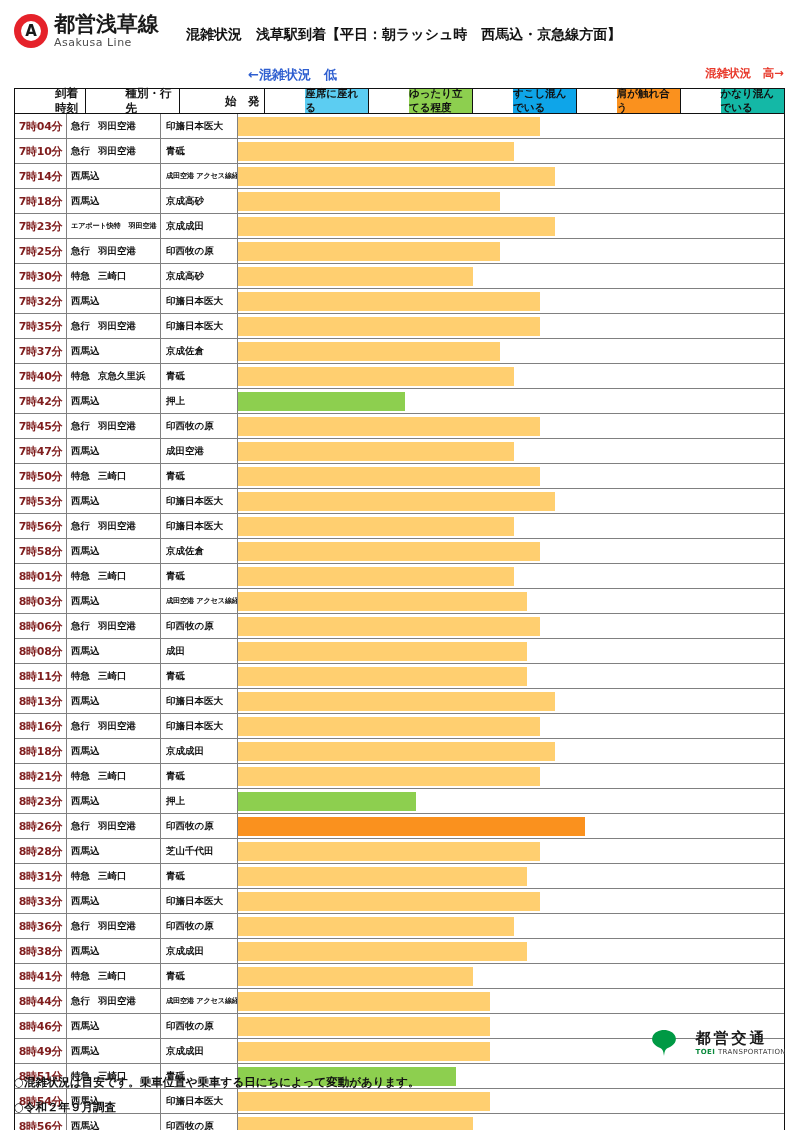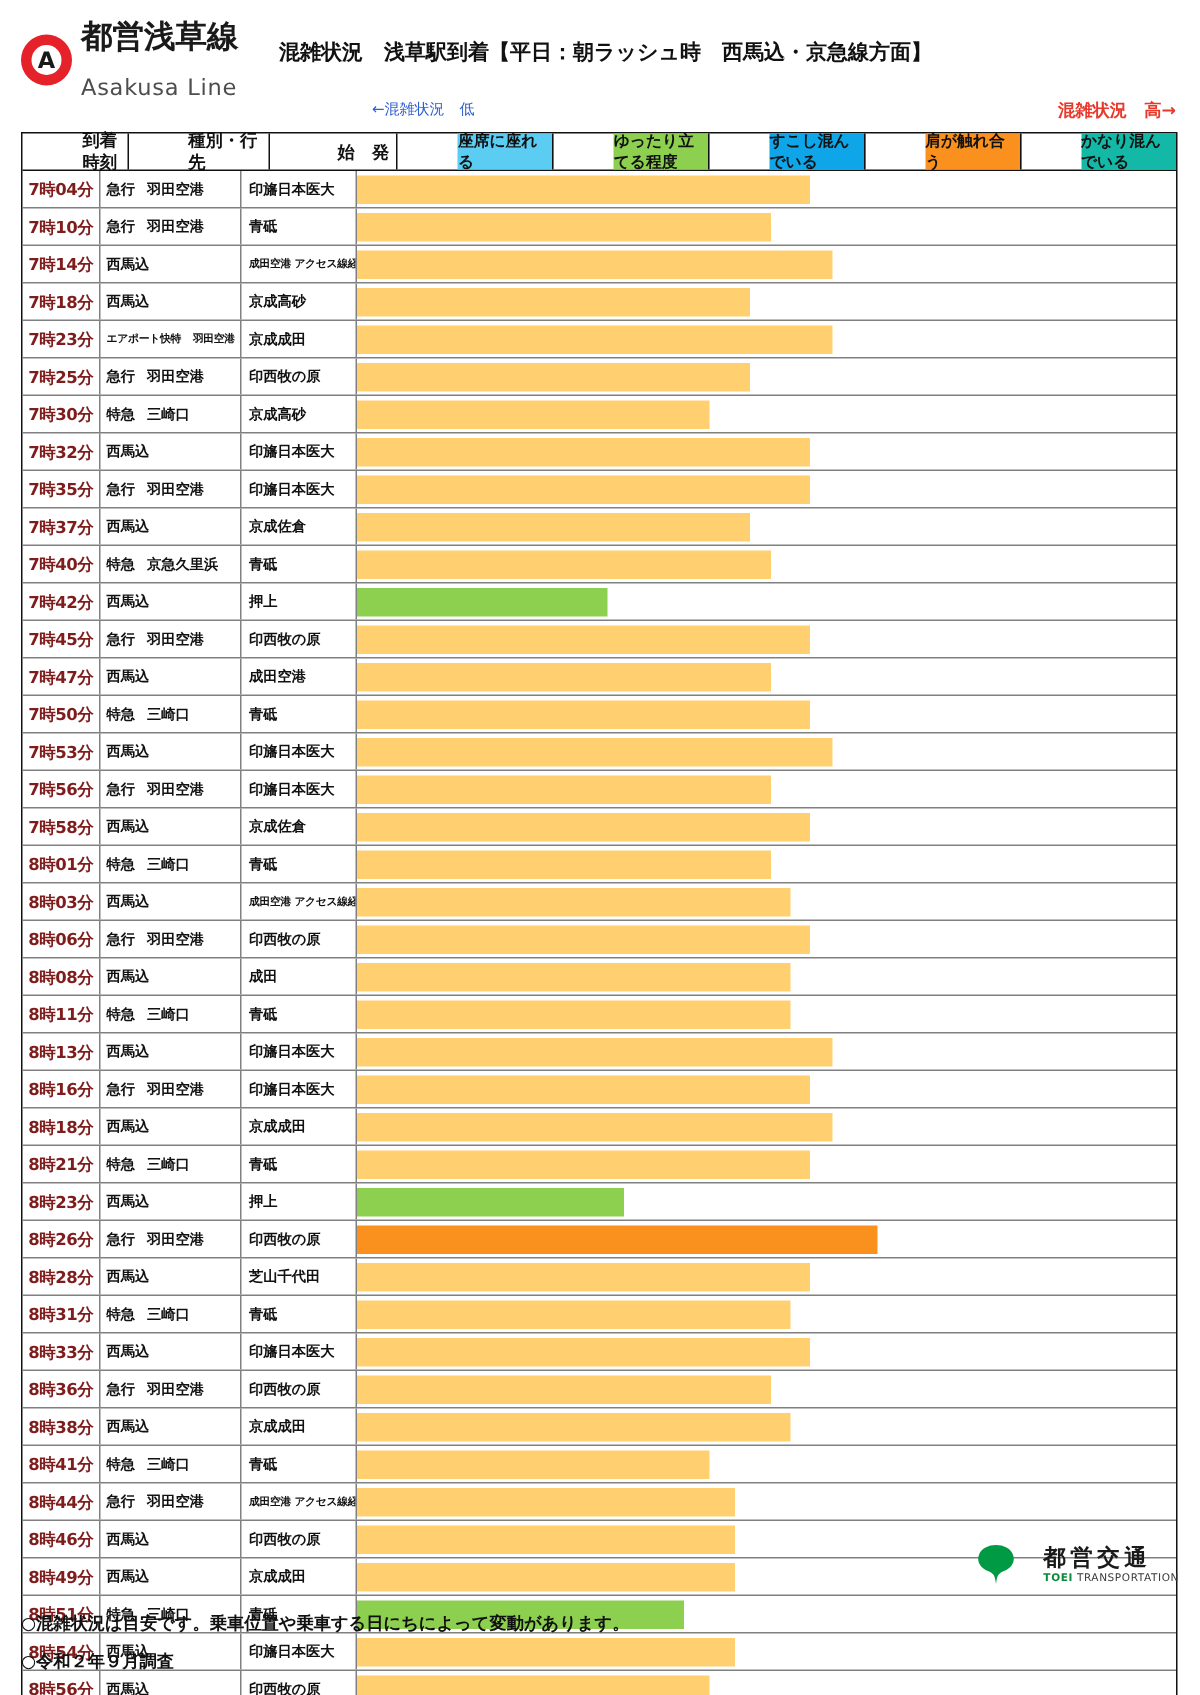--- a/index.html
+++ b/index.html
@@ -13,25 +13,25 @@
   
   .header{position:absolute;left:0;top:8px;width:800px;height:52px;}
   .logo-wrap{position:absolute;left:14px;top:5px;display:flex;align-items:center;gap:6px;}
   .logo-mark{width:34px;height:34px;border-radius:50%;background:#e5222a;
     display:flex;align-items:center;justify-content:center;position:relative;flex:0 0 auto;}
   .logo-mark .inner{width:20px;height:20px;border-radius:50%;background:#ffffff;
     display:flex;align-items:center;justify-content:center;}
   .logo-mark .inner span{font-size:15px;font-weight:bold;color:#1a1a1a;line-height:1;}
   .logo-text{display:flex;flex-direction:column;justify-content:flex-start;}
   .logo-jp{font-size:21px;font-weight:bold;color:#1a1a1a;letter-spacing:0px;line-height:1.05;}
-  .logo-en{font-size:15px;color:#4d4d4d;letter-spacing:.5px;line-height:1.2;margin-top:14px;}
+  .logo-en{font-size:11px;color:#4d4d4d;letter-spacing:.5px;line-height:1.2;margin-top:1px;}
   .main-title{position:absolute;left:186px;top:18px;font-size:14px;font-weight:bold;color:#111;white-space:nowrap;}
 
   
-  .legend-low{position:absolute;left:248px;top:66px;font-size:10px;font-weight:normal;color:#2f5fd0;white-space:nowrap;}
+  .legend-low{position:absolute;left:248px;top:66px;font-size:13px;font-weight:bold;color:#2f5fd0;white-space:nowrap;}
   .legend-high{position:absolute;right:16px;top:66px;font-size:11.5px;font-weight:bold;color:#e8392b;white-space:nowrap;}
 
   
   .table{position:absolute;left:14px;top:88px;width:771px;border:1.6px solid #111;box-sizing:border-box;background:#fff;}
   .thead{display:flex;height:25px;border-bottom:1.6px solid #111;box-sizing:border-box;}
   .th{display:flex;align-items:center;justify-content:center;font-size:11.5px;font-weight:bold;color:#111;
       box-sizing:border-box;border-right:1.4px solid #111;margin-left:40px;}
   .th:last-child{border-right:none;}
   .th.c1{width:52px;}
   .th.c2{width:94px;}

